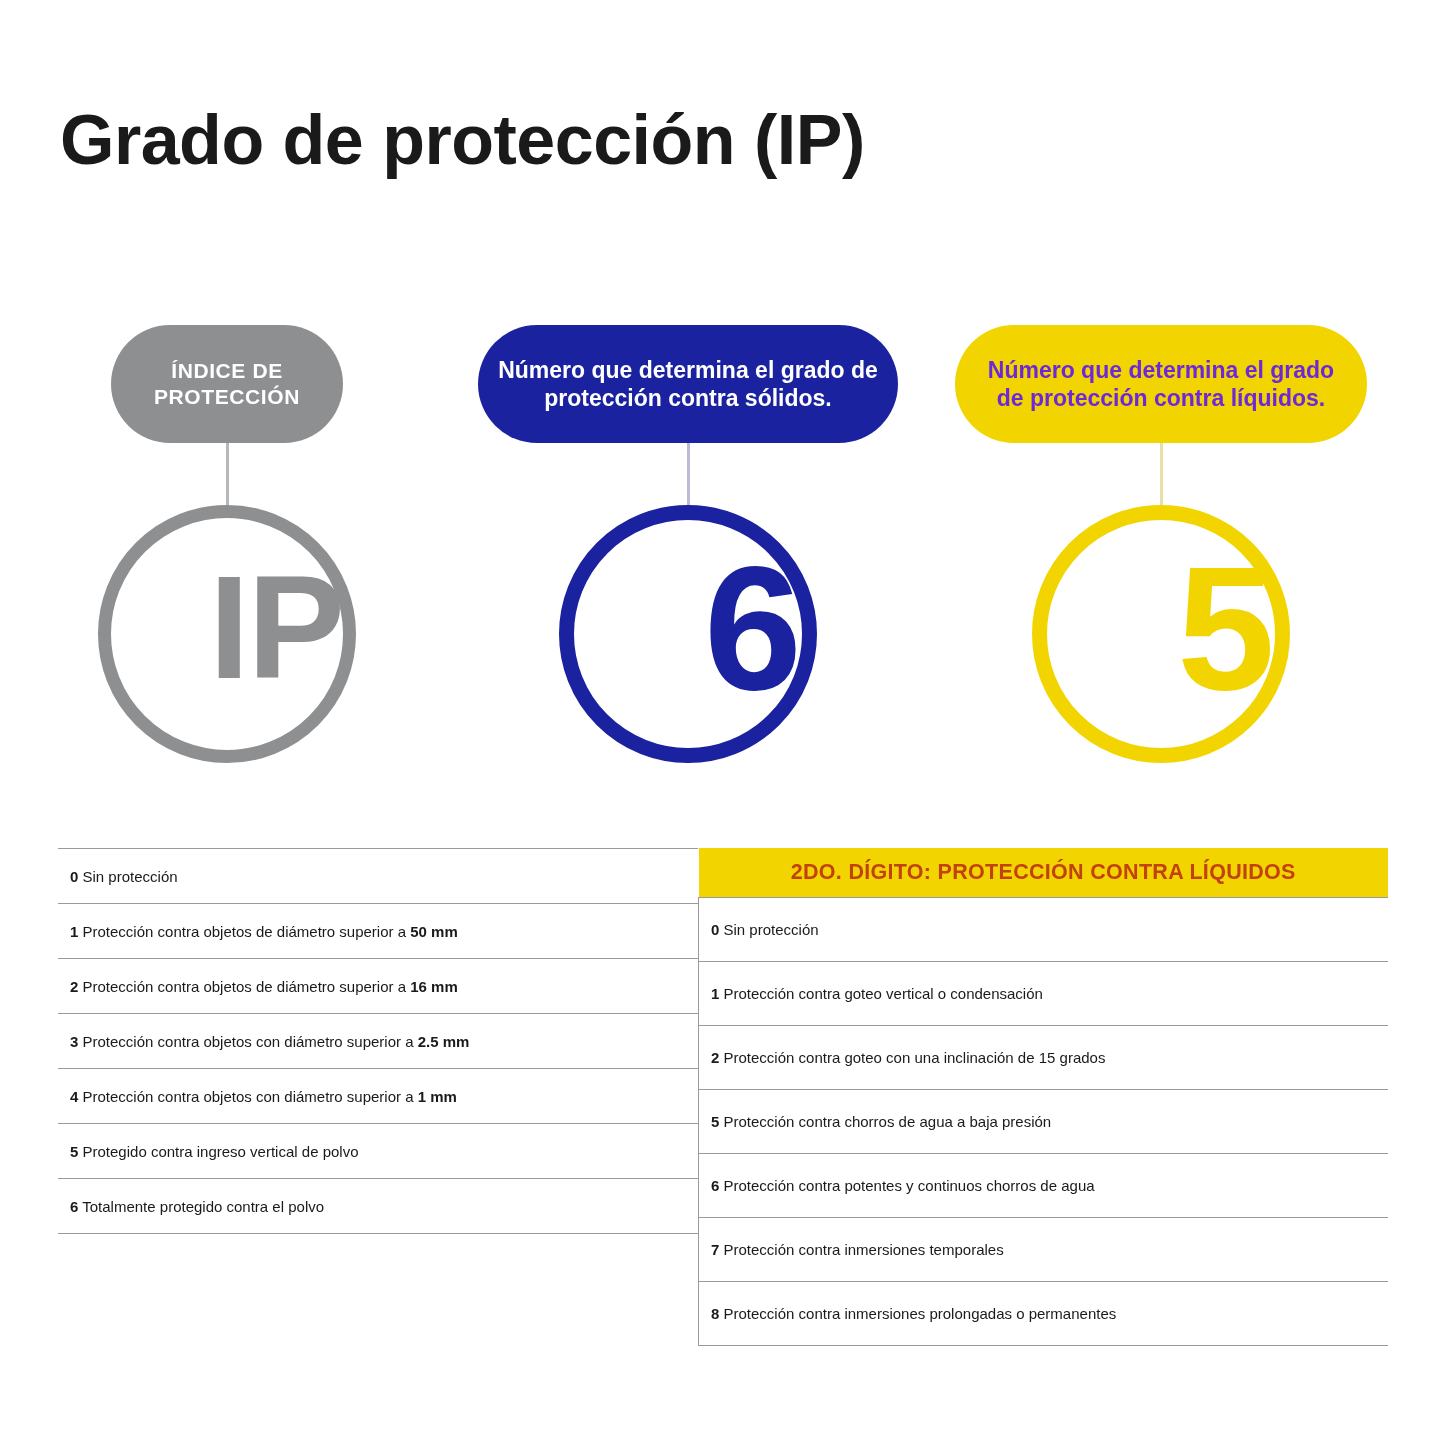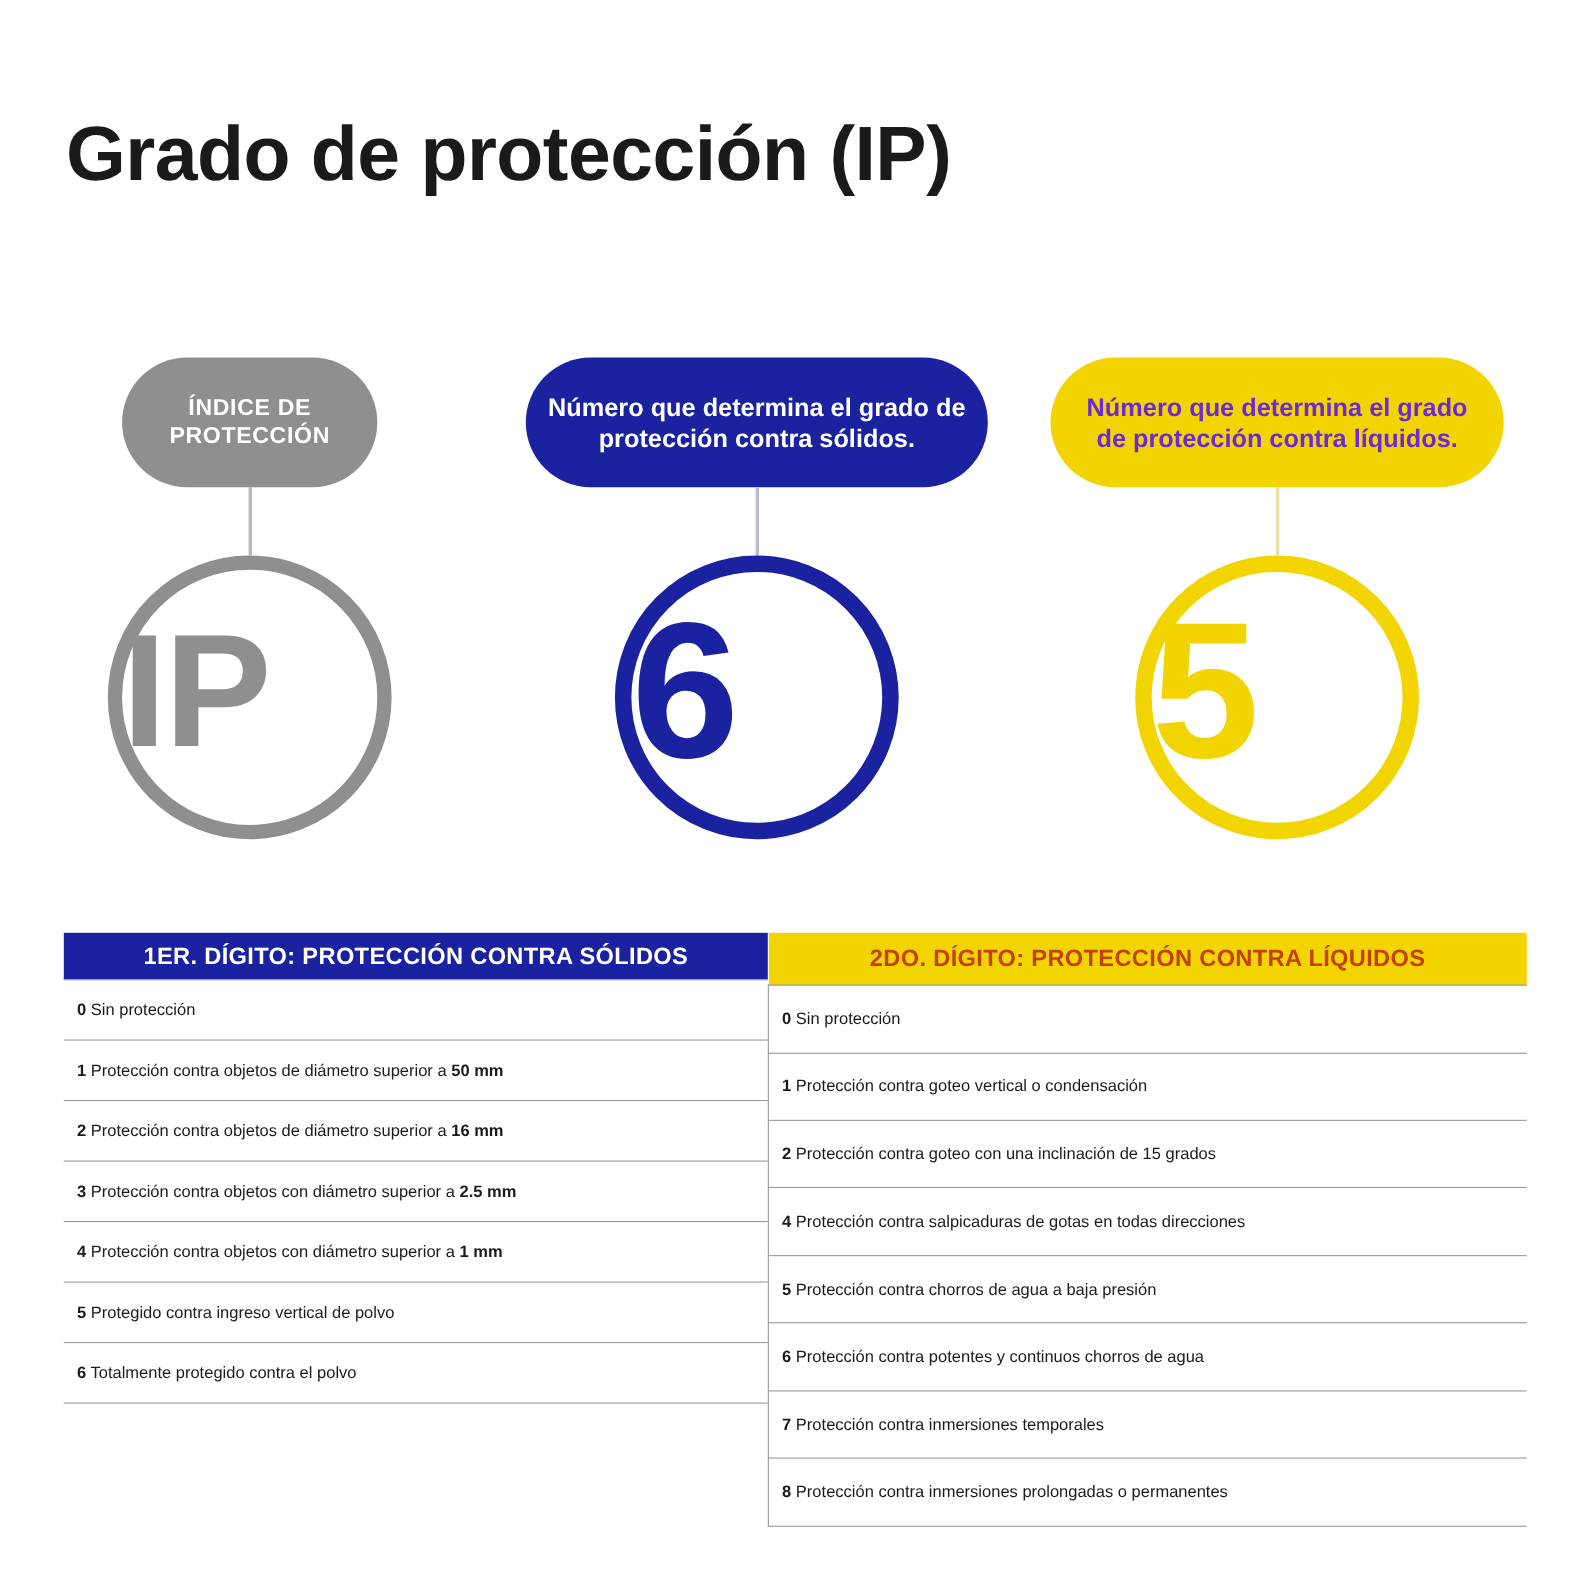--- a/index.html
+++ b/index.html
@@ -83,21 +83,21 @@
   }
   .conn-gray { background: #b6b8ba; }
   .conn-blue { background: #b9bbd6; }
   .conn-yellow { background: #e6dfa6; }
 
   .ring {
     border-radius: 50%;
     box-sizing: border-box;
     display: flex;
     align-items: center;
-    justify-content: flex-start;
+    justify-content: flex-end;
     margin: 0 auto;
     font-weight: bold;
   }
   .ring-gray {
     width: 258px;
     height: 258px;
     border: 13px solid #8d8f91;
     color: #8d8f91;
     font-size: 146px;
     letter-spacing: -2px;
@@ -195,23 +195,20 @@
         <span>5</span>
       </div>
     </div>
 
   </div>
 
   <div class="tables">
 
     <table class="tbl left">
       <tbody>
-          <tr>
-        <td class="hdr blue">1ER. DÍGITO: PROTECCIÓN CONTRA SÓLIDOS</td>
-      </tr>
       <tr>
             <td class="cell firstrow"><span class="num">0</span> <span>Sin protección</span><span class="em"></span></td>
           </tr>
       <tr>
             <td class="cell"><span class="num">1</span> <span>Protección contra objetos de diámetro superior a </span><span class="em">50 mm</span></td>
           </tr>
       <tr>
             <td class="cell"><span class="num">2</span> <span>Protección contra objetos de diámetro superior a </span><span class="em">16 mm</span></td>
           </tr>
       <tr>
@@ -243,23 +240,20 @@
       <tr>
             <td class="cell firstrow"><span class="num">0</span> <span>Sin protección</span></td>
           </tr>
       <tr>
             <td class="cell"><span class="num">1</span> <span>Protección contra goteo vertical o condensación</span></td>
           </tr>
       <tr>
             <td class="cell"><span class="num">2</span> <span>Protección contra goteo con una inclinación de 15 grados</span></td>
           </tr>
       <tr>
-            <td class="cell"><span class="num">4</span> <span>Protección contra salpicaduras de gotas en todas direcciones</span></td>
-          </tr>
-      <tr>
             <td class="cell"><span class="num">5</span> <span>Protección contra chorros de agua a baja presión</span></td>
           </tr>
       <tr>
             <td class="cell"><span class="num">6</span> <span>Protección contra potentes y continuos chorros de agua</span></td>
           </tr>
       <tr>
             <td class="cell"><span class="num">7</span> <span>Protección contra inmersiones temporales</span></td>
           </tr>
       <tr>
             <td class="cell"><span class="num">8</span> <span>Protección contra inmersiones prolongadas o permanentes</span></td>

